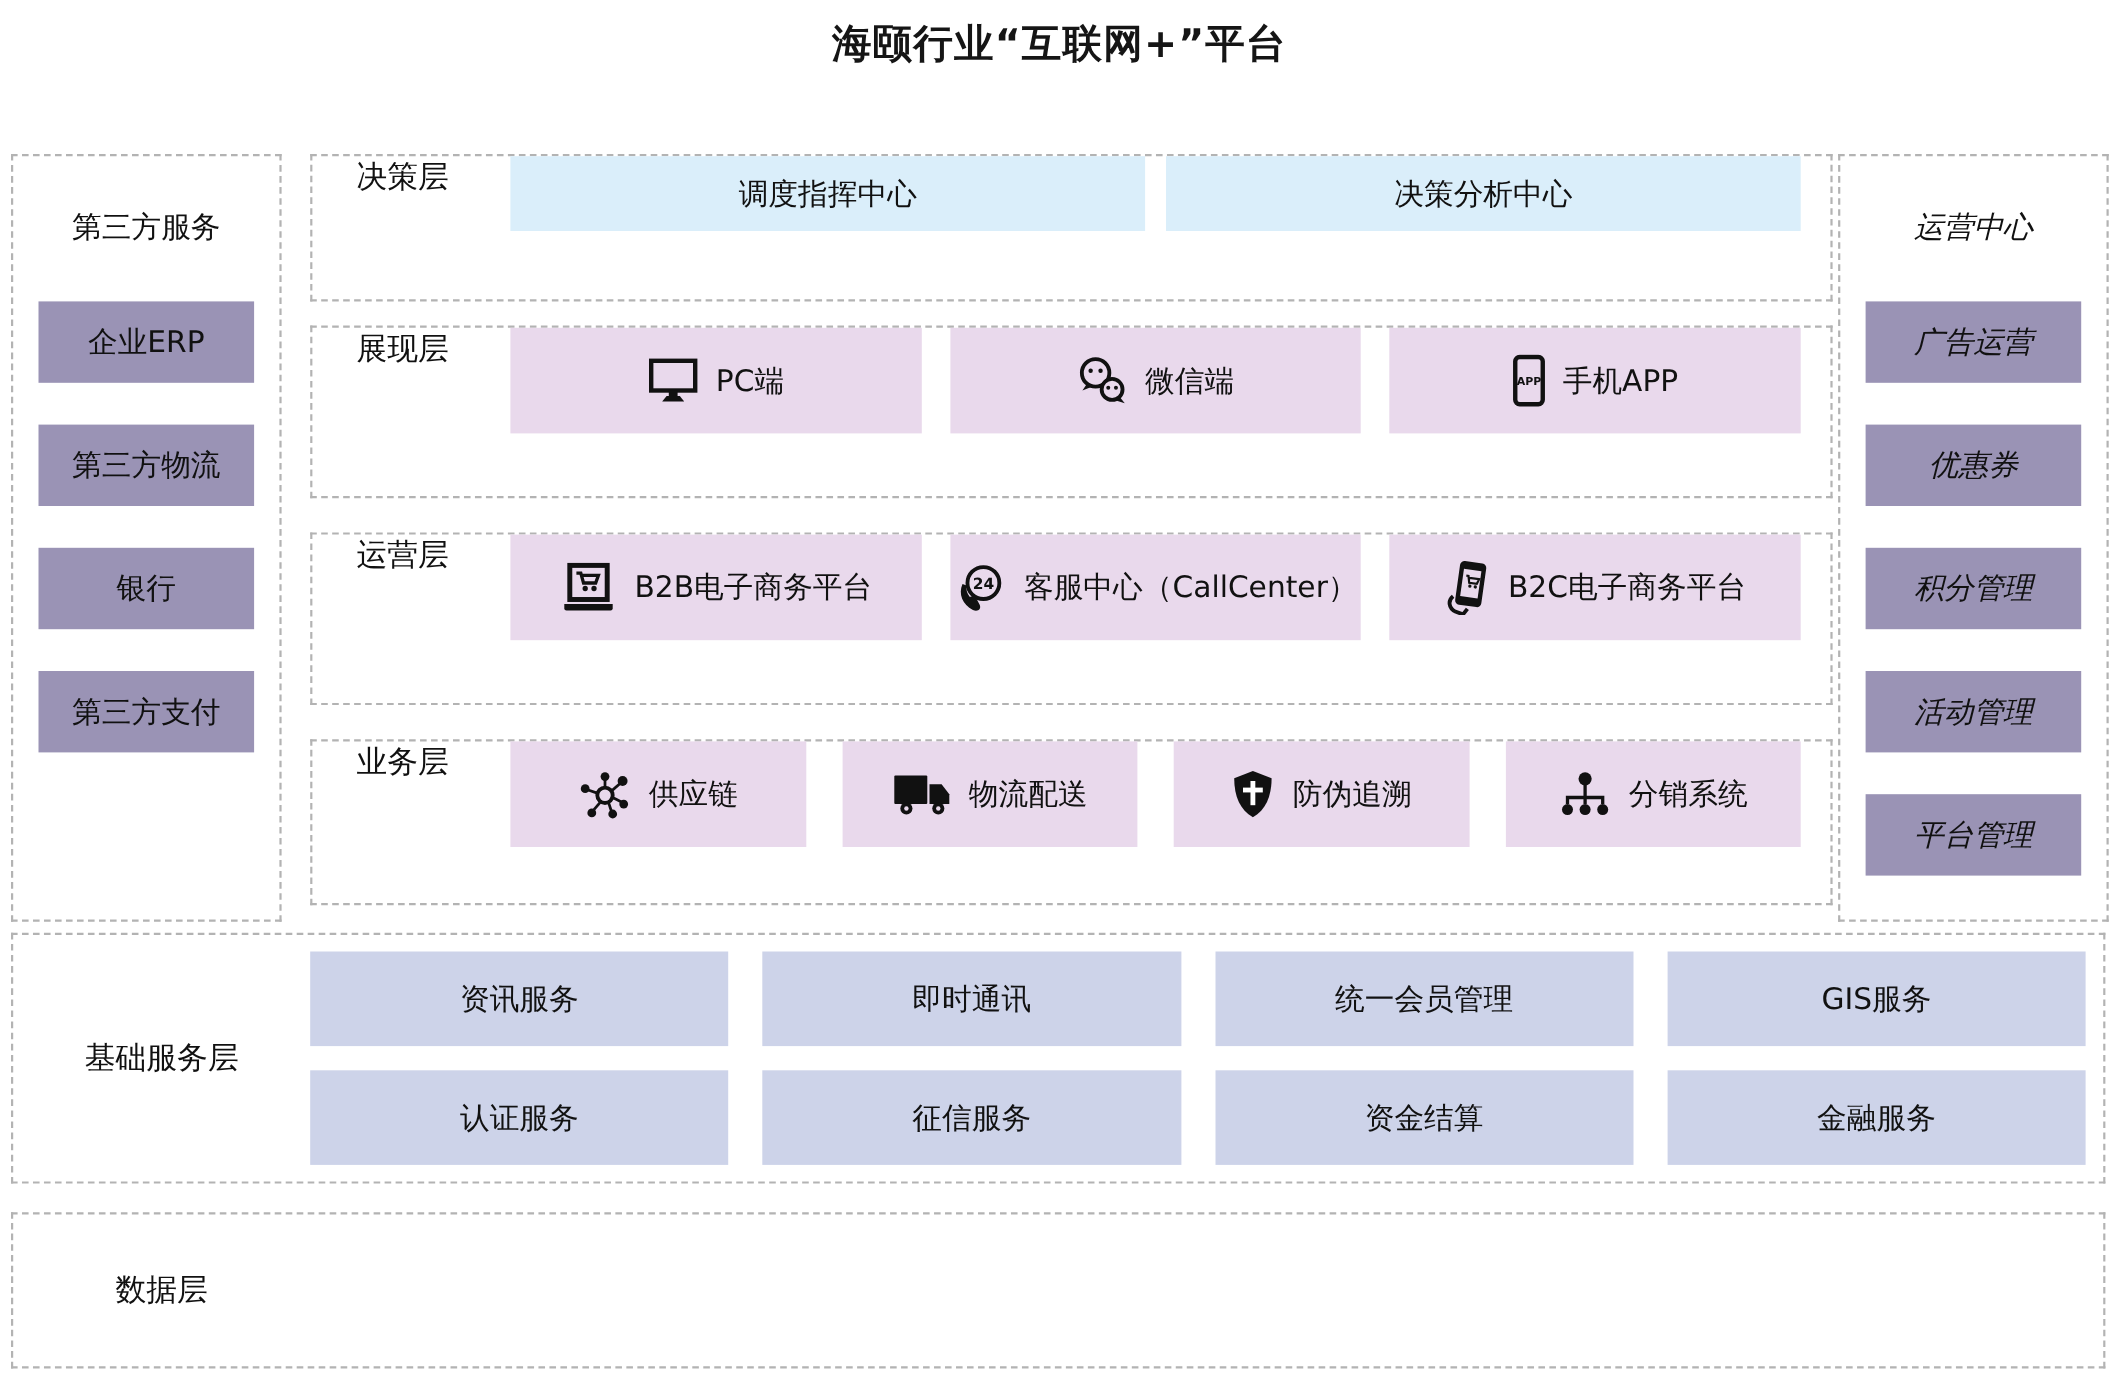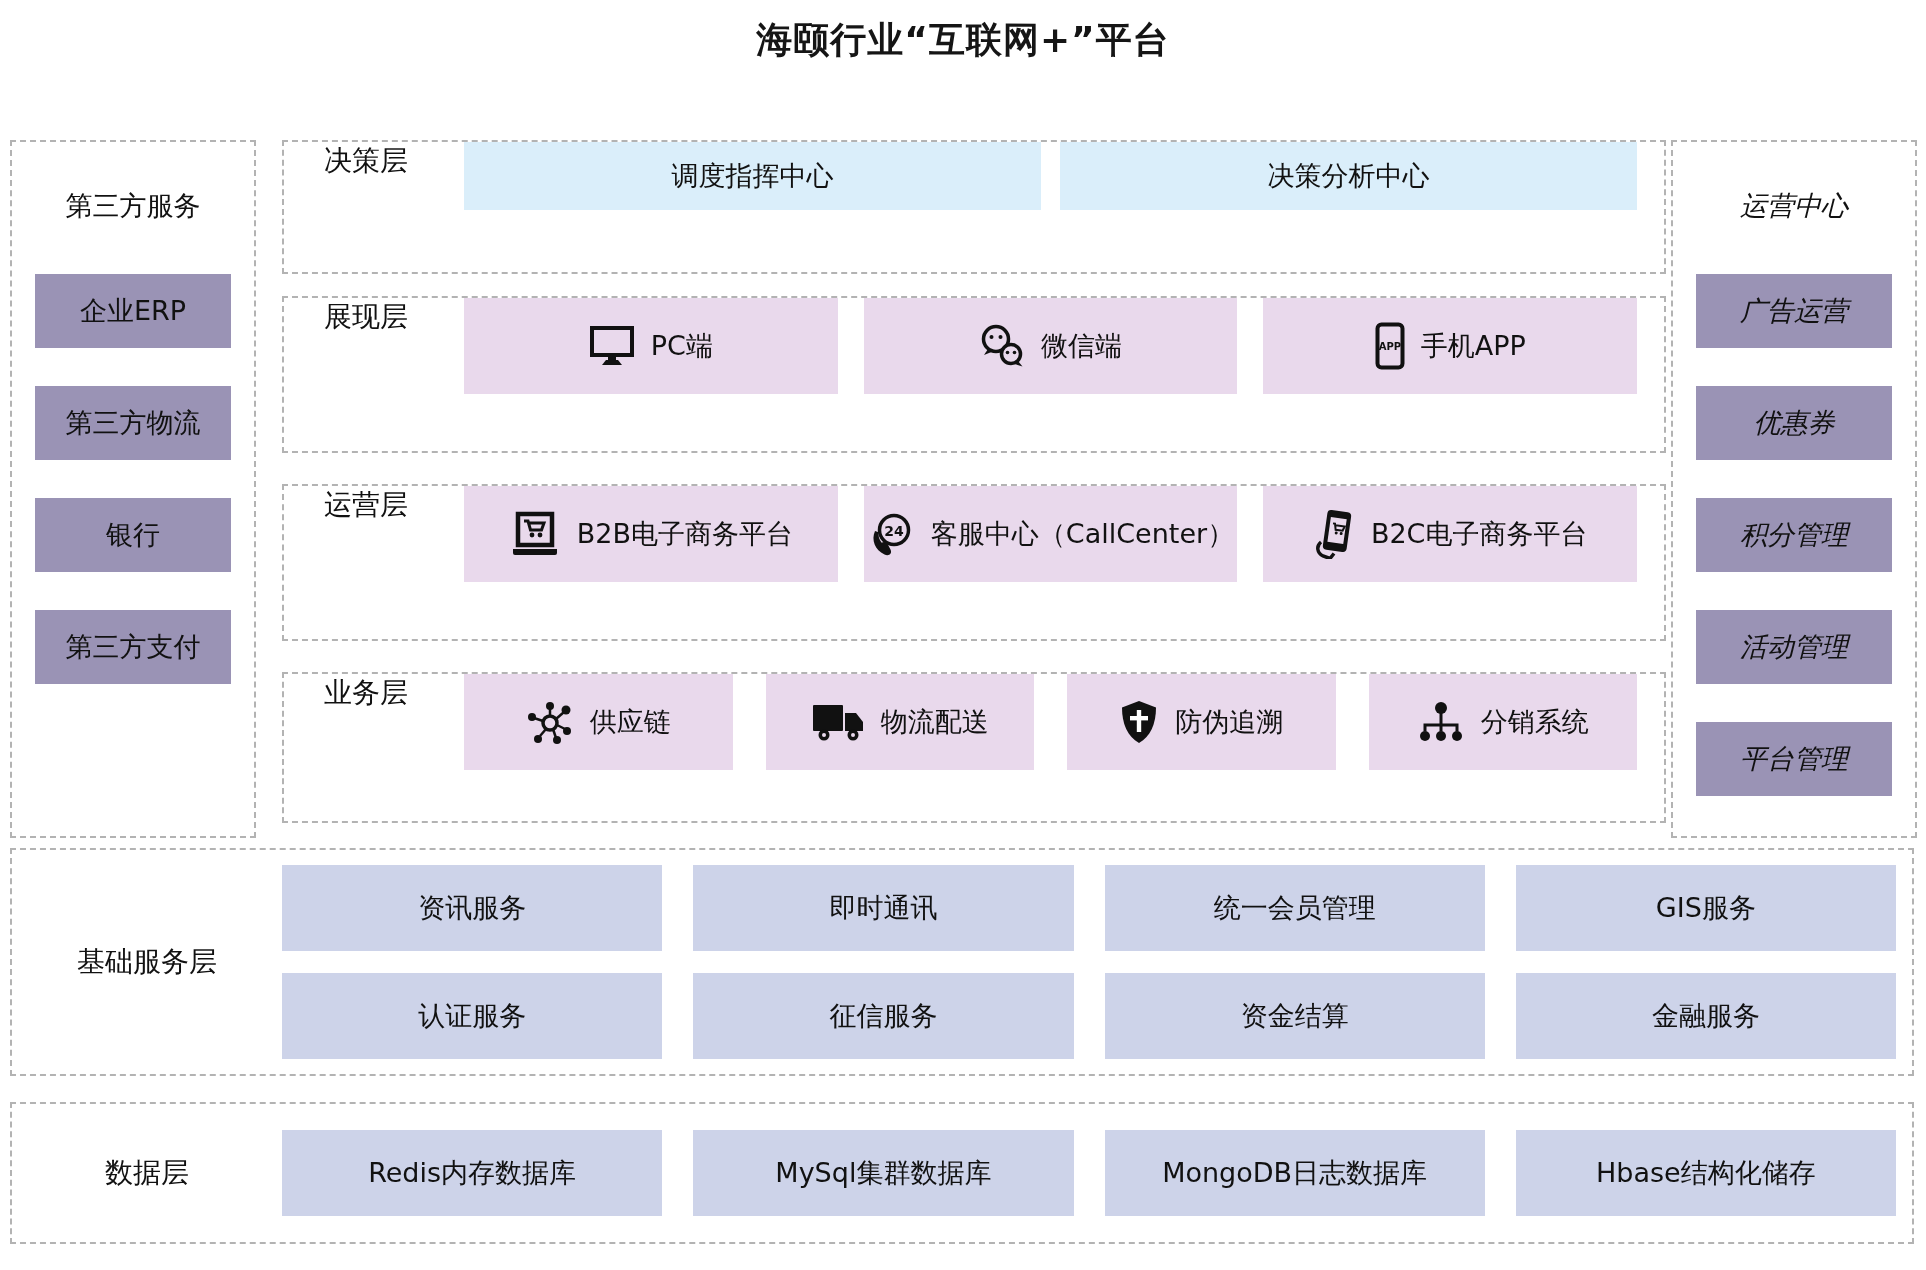--- a/index.html
+++ b/index.html
@@ -282,21 +282,13 @@
       <div class="gbox">认证服务</div>
       <div class="gbox">征信服务</div>
       <div class="gbox">资金结算</div>
       <div class="gbox">金融服务</div>
     </div>
   </div>
 </div>
 
 <div class="bottom-section sec-data dashed">
   <div class="bottom-label">数据层</div>
-  <div class="grid-rows">
-    <div class="grid-row">
-      <div class="gbox">Redis内存数据库</div>
-      <div class="gbox">MySql集群数据库</div>
-      <div class="gbox">MongoDB日志数据库</div>
-      <div class="gbox">Hbase结构化储存</div>
-    </div>
-  </div>
 </div>
 
 </body></html>

